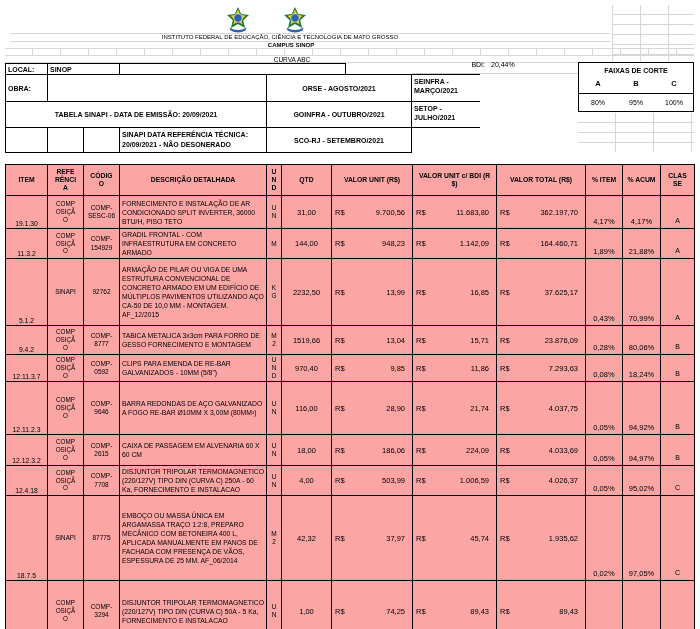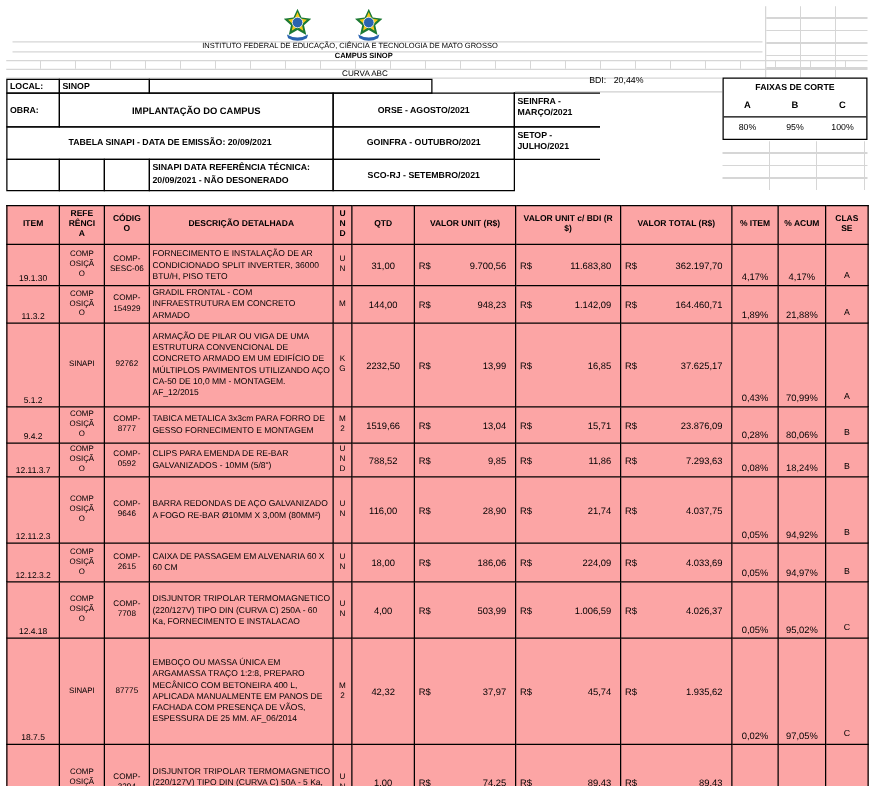--- a/index.html
+++ b/index.html
@@ -44,21 +44,21 @@
   
   table.main{position:absolute;left:5px;top:164px;width:689px;border-collapse:collapse;table-layout:fixed;background:#fca5a5}
   .main td,.main th{border:1px solid #000;overflow:hidden;padding:0;vertical-align:middle}
   .main th{font-weight:bold;font-size:6.8px;text-align:center;line-height:1.2;word-break:break-all;padding:1px 0}
   th.p5{padding-left:5px;padding-right:5px}
   th.p6{padding-left:6px;padding-right:6px}
   th.p3{padding-left:3px;padding-right:3px}
   th.p7{padding-left:7px;padding-right:7px}
   tr.hdr{height:31px}
   tr.r1{height:33px} tr.r2{height:18px} tr.r3{height:67px} tr.r4{height:29px} tr.r5{height:27px}
-  tr.r6{height:53px} tr.r7{height:31px} tr.r8{height:45px} tr.r9{height:85px} tr.r10{height:61px}
+  tr.r6{height:53px} tr.r7{height:31px} tr.r8{height:30px} tr.r9{height:85px} tr.r10{height:61px}
   tr.trow{height:11px}
   td.c-item{vertical-align:bottom;text-align:center;font-size:6.8px;padding-bottom:1px}
   td.c-ref{font-size:6.3px;text-align:center;word-break:break-all;line-height:1.25;padding:1px 7px;vertical-align:middle}
   td.c-cod{font-size:6.5px;text-align:center;line-height:1.25;word-break:break-word;padding:0 3px}
   td.c-desc{font-size:6.8px;text-align:left;padding:1px 2px;line-height:9px}
   td.c-und{font-size:6.5px;text-align:center;word-break:break-all;line-height:1.2;padding:0 3px}
   td.c-qtd{font-size:7.5px;text-align:center}
   td.c-money{font-size:7.5px}
   .mny{display:flex;justify-content:space-between;align-items:center;padding:0 7px 0 3px}
   td.c-pct{font-size:7.5px;text-align:center;vertical-align:bottom;padding-bottom:2px}
@@ -117,21 +117,20 @@
       <span>95%</span>
       <span>100%</span>
     </div>
   </div>
 
   <div class="cell f7 lblpad" style="left:5px;top:63px;width:43px;height:12px">LOCAL:</div>
   <div class="cell f7 lblpad" style="left:47px;top:63px;width:73px;height:12px">SINOP</div>
   <div class="cell" style="left:119px;top:63px;width:227px;height:12px"></div>
 
   <div class="cell f7 lblpad" style="left:5px;top:74px;width:43px;height:28px">OBRA:</div>
-  <div class="cell f75 ctr" style="left:47px;top:74px;width:220px;height:28px">IMPLANTAÇÃO DO CAMPUS</div>
   <div class="cell f7 ctr" style="left:266px;top:74px;width:146px;height:28px">ORSE - AGOSTO/2021</div>
   <div class="cell f7 norb" style="left:411px;top:74px;width:69px;height:28px;align-items:flex-start">
       <span class="wrap2">SEINFRA - MARÇO/2021</span>
     </div>
 
   <div class="cell f7 ctr" style="left:5px;top:101px;width:262px;height:27px">TABELA SINAPI - DATA DE EMISSÃO: 20/09/2021</div>
   <div class="cell f7 ctr" style="left:266px;top:101px;width:146px;height:27px">GOINFRA - OUTUBRO/2021</div>
   <div class="cell f7 norb" style="left:411px;top:101px;width:69px;height:27px;align-items:flex-start">
       <span class="wrap2">SETOP - JULHO/2021</span>
     </div>
@@ -294,21 +293,21 @@
       <td class="c-pct">80,06%</td>
       <td class="c-classe">B</td>
     </tr>
 
     <tr class="r5">
       <td class="c-item">12.11.3.7</td>
       <td class="c-ref">COMPOSIÇÃO</td>
       <td class="c-cod">COMP-0592</td>
       <td class="c-desc">CLIPS PARA EMENDA DE RE-BAR GALVANIZADOS - 10MM (5/8")</td>
       <td class="c-und">UND</td>
-      <td class="c-qtd">788,52</td>
+      <td class="c-qtd">970,40</td>
       <td class="c-money">
             <div class="mny">
               <span>R$</span>
               <span>9,85</span>
             </div>
           </td>
       <td class="c-money">
             <div class="mny">
               <span>R$</span>
               <span>11,86</span>

